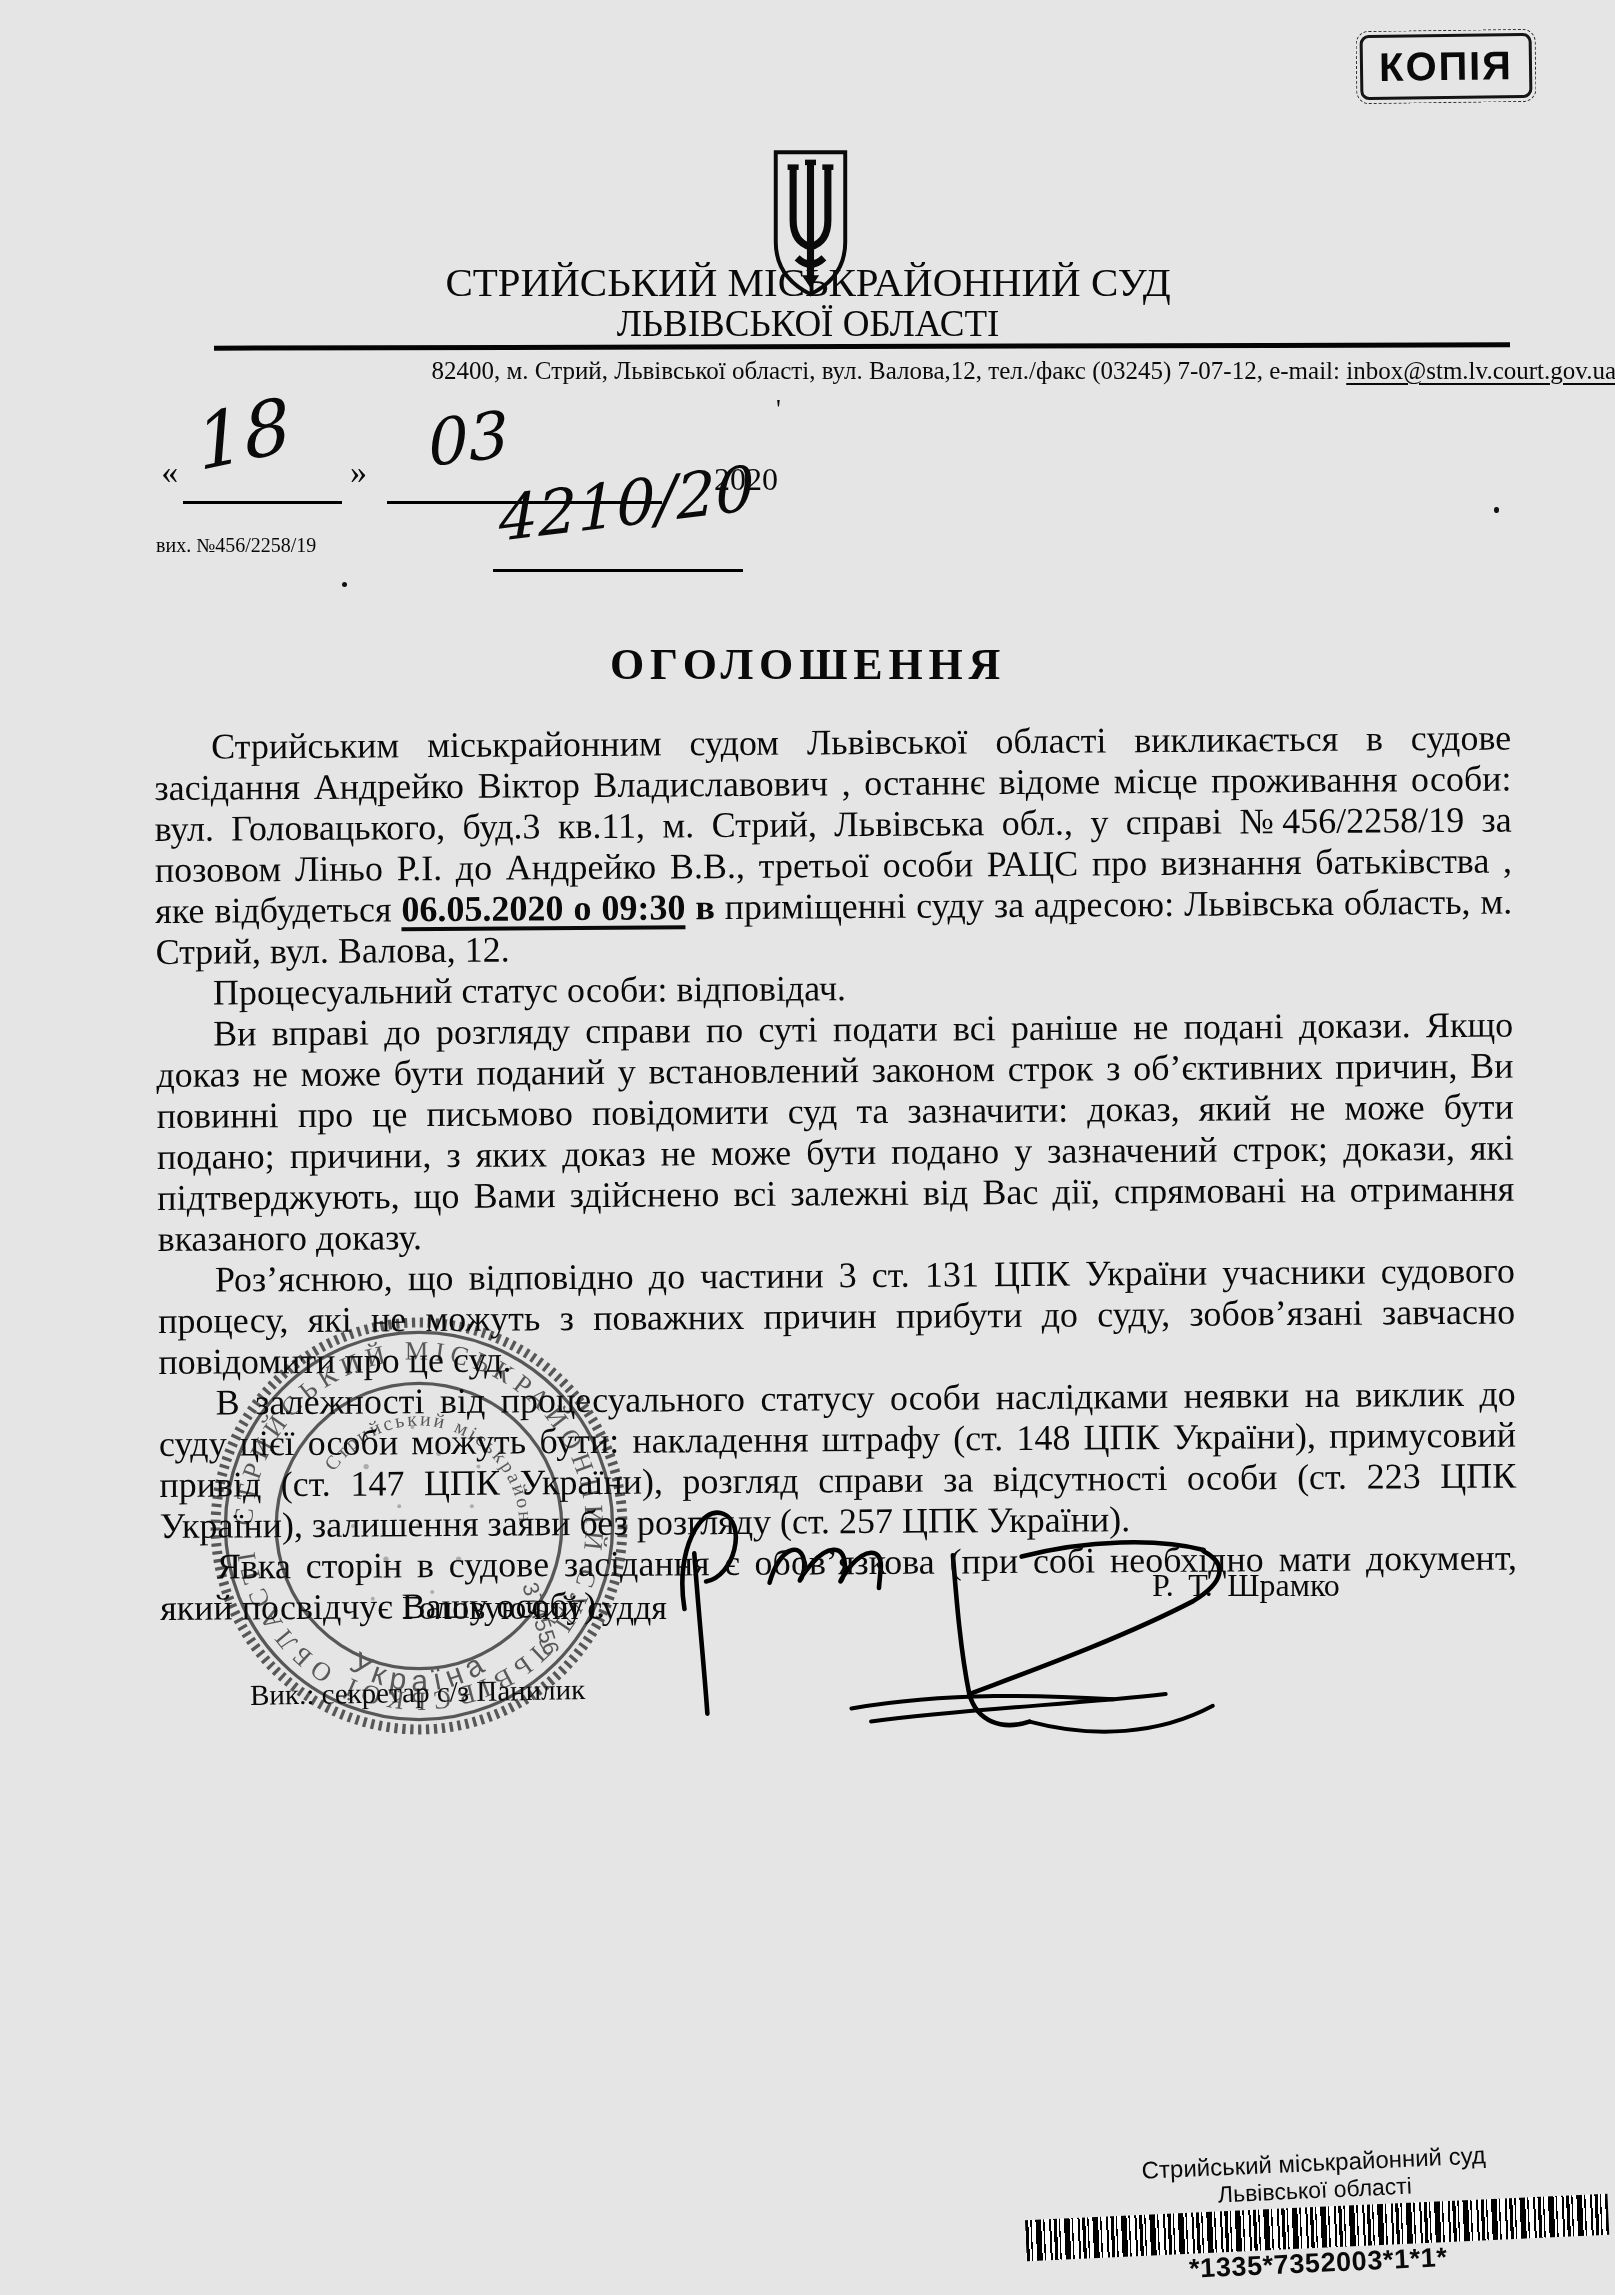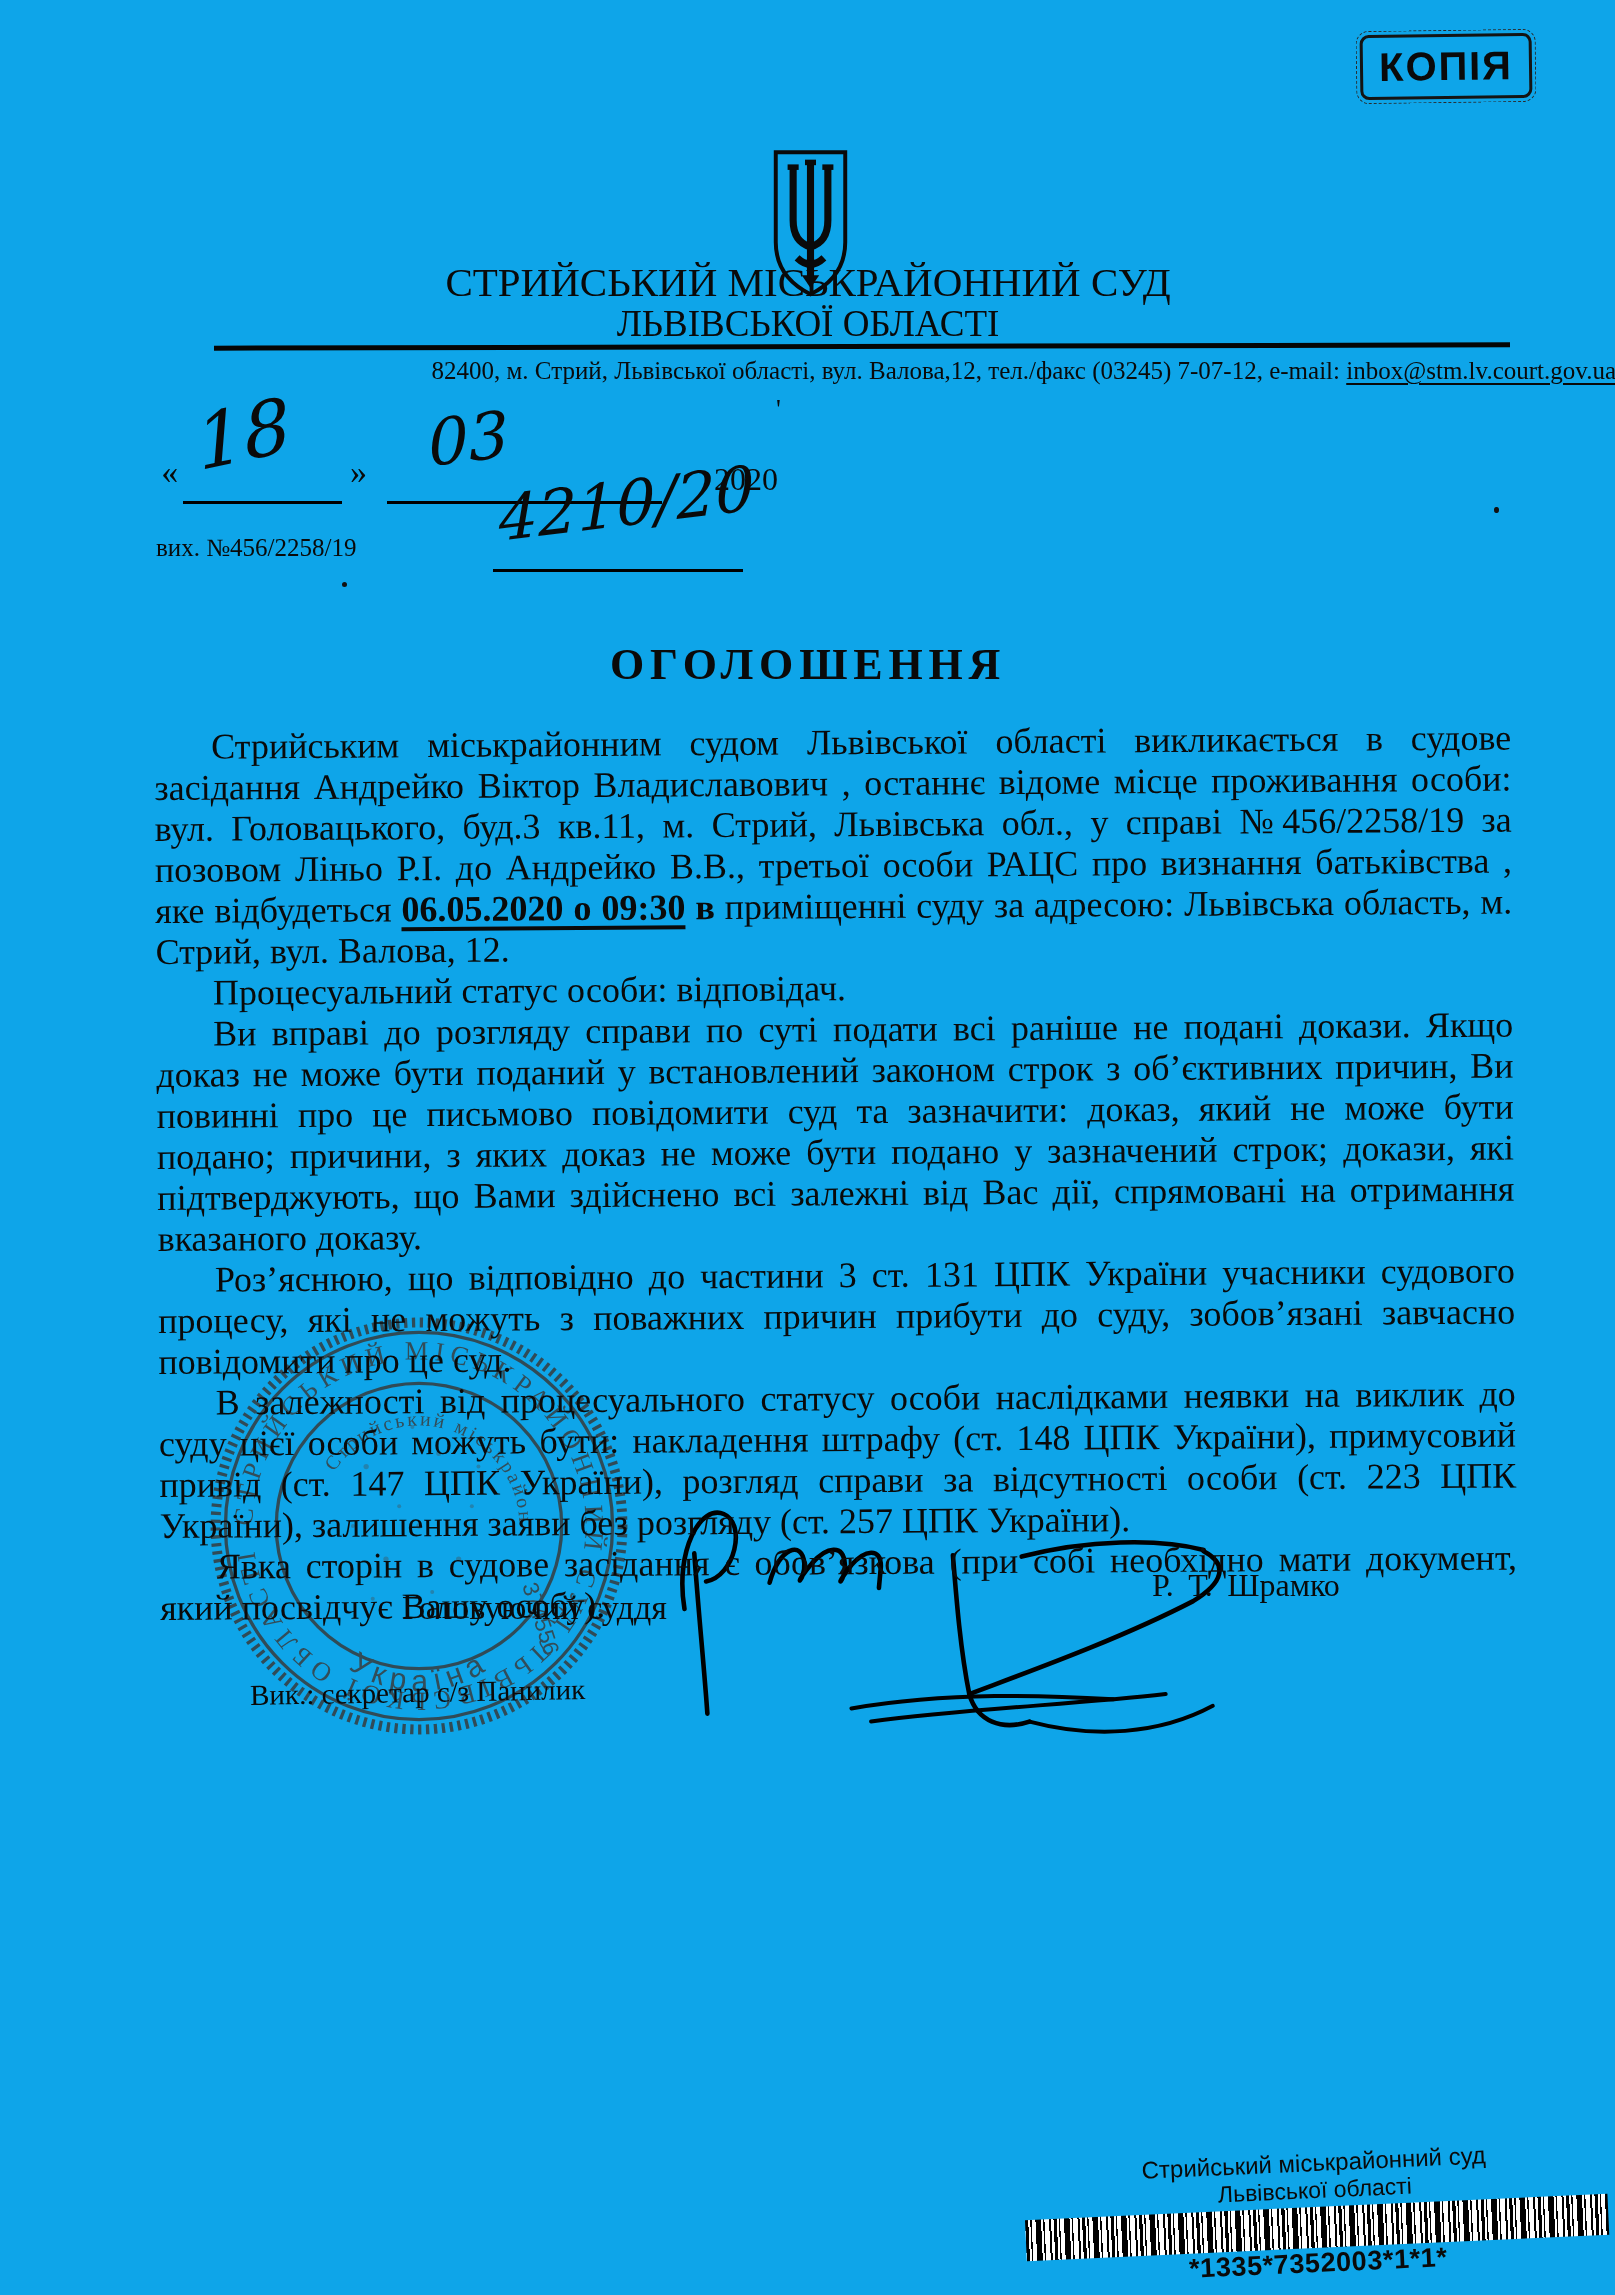--- a/index.html
+++ b/index.html
@@ -1,18 +1,18 @@
 <!DOCTYPE html>
 <html style="font-size:10.4px"><head>
 <meta charset="utf-8">
 <style>
   * { margin:0; padding:0; box-sizing:border-box; }
   html,body { background:#ffffff; }
   .page {
-    position:relative; width:1616px; height:2295px; background:#0ea5e9;
+    position:relative; width:1616px; height:2295px; background:#e5e5e5;
     font-family:"Liberation Serif", serif; color:#0a0a0a; overflow:hidden;
   }
   .abs { position:absolute; }
 
   
   .copy-stamp {
     left:1360px; top:34px; width:172px; height:65px;
     display:flex; align-items:center; justify-content:center;
     border:3.2px solid #141414; border-radius:9px;
     outline:1.9px dashed #2a2a2a; outline-offset:3.2px;
@@ -31,21 +31,21 @@
   
   .date-block { left:156px; top:402px; width:713px; height:194px; transform:rotate(-0.5deeg); }
   .hw { font-family:"DejaVu Serif", serif; font-style:italic; }
   .q-open  { left:5.2px;   top:51px;  font-size:34px; }
   .q-close { left:194px; top:51px;  font-size:34px; }
   .day-line   { left:27px;  top:99px; width:159px; height:3.2px; background:#000; }
   .month-line { left:231px; top:99px; width:275px; height:3.2px; background:#000; }
   .day-hw   { left:40px;  top:-11.7px; font-size:75px; transform:rotate(-12deg) skewX(-6deg); }
   .month-hw { left:272px; top:0px;   font-size:64px;  transform:rotate(-7deg) skewX(-4deg); }
   .year     { left:518px; top:59px;  font-size:32px;margin-left:40px; }
-  .ref-label { left:0px;   top:132px; font-size:25px; white-space:nowrap; }
+  .ref-label { left:0px;   top:132px; font-size:20px; white-space:nowrap; }
   .ref-hw    { left:342px; top:65px; font-size:62px; transform:rotate(-7deg) skewX(-6deg); white-space:nowrap; }
   .ref-line  { left:337px; top:167px; width:250px; height:3.2px; background:#000; }
 
   
   .title { left:0; right:0; top:639px; text-align:center; font-size:44px; font-weight:bold; letter-spacing:5.8px; }
   .body-text {
     left:154px; top:727px; width:1357px;
     font-size:36px; line-height:41px; text-align:justify;
     transform:rotate(-0.4deg); transform-origin:left top; z-index:3;
   }

